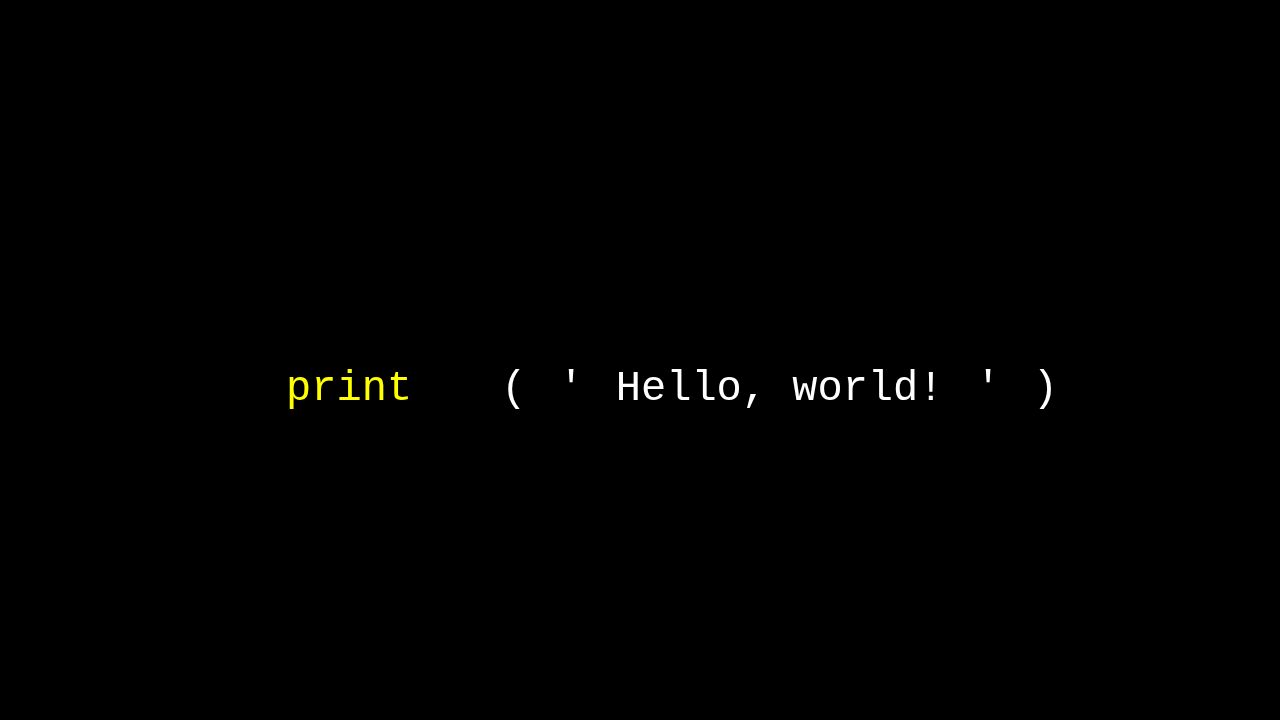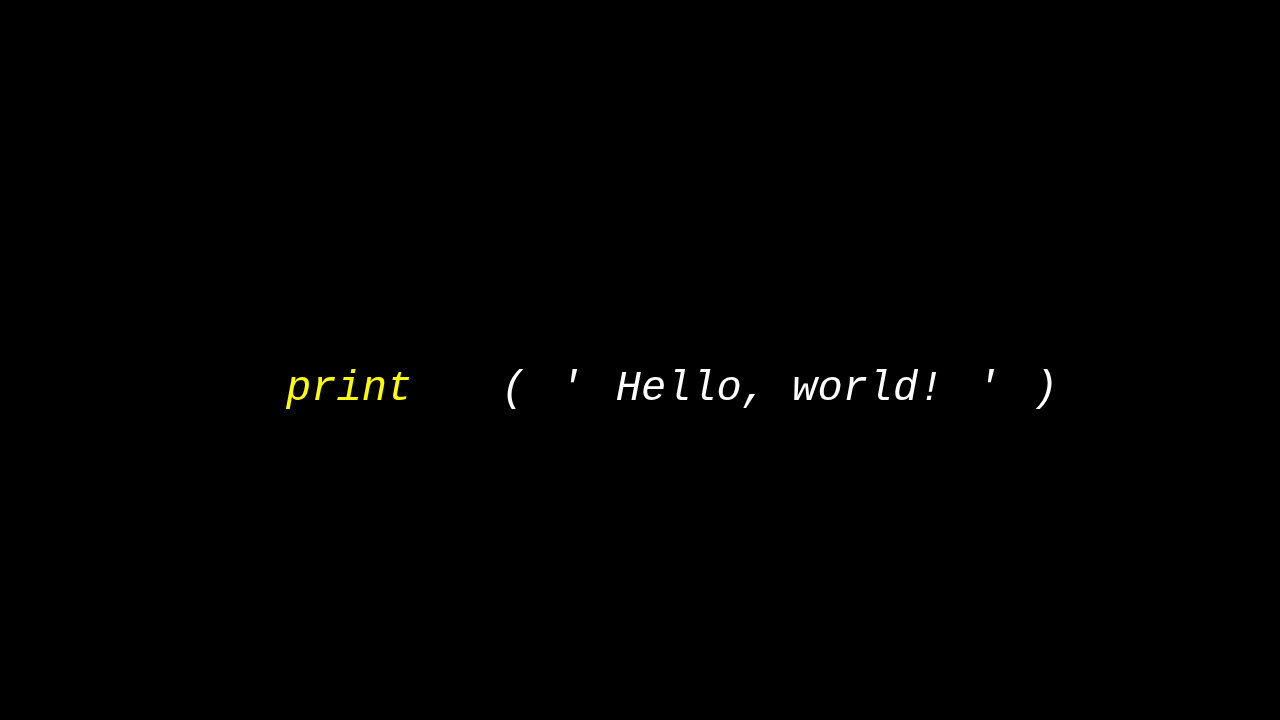--- a/index.html
+++ b/index.html
@@ -1,19 +1,18 @@
 <!DOCTYPE html>
 <html><head>
   <meta charset="utf-8">
   <style>
     * {
       margin: 16px;
       padding: 0;
       box-sizing: border-box;
-      font-style: italic;
     }
     html, body {
       width: 1280px;
       height: 720px;
       overflow: hidden;
     }
     body {
       background: #000000;
       display: flex;
       align-items: center;

